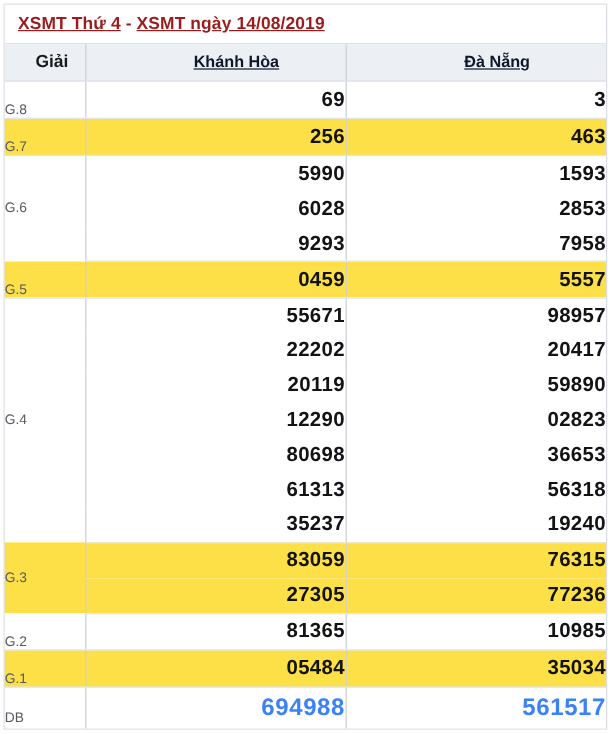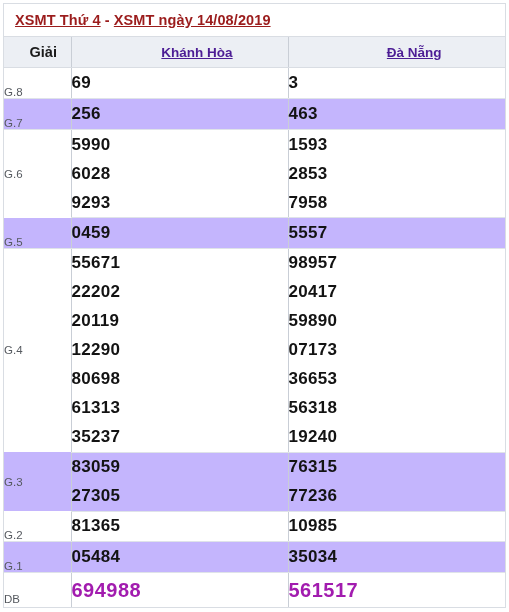--- a/index.html
+++ b/index.html
@@ -82,51 +82,51 @@
     font-weight: bold;
     color: #1a1a1a;
   }
   .head-row th.prov-h {
     text-align: center;
     border-left: 1px solid #c9ced6;
   }
   .prov-link {
     font-size: 13.5px;
     font-weight: bold;
-    color: #4c1d95;
+    color: #0f172a;
     text-decoration: underline;
     padding-left: 35px;
   }
-  tr.r-shaded td { background: #c4b5fd; }
+  tr.r-shaded td { background: #fde047; }
   tr.r-white  td { background: #ffffff; }
 
   td.giai {
     text-align: left;
     padding-left: 12px;
     font-size: 11.5px;
     color: #55595f;
     vertical-align: top;
     padding-top: 8px;
   }
   td.giai.single {
     vertical-align: middle;
     padding-top: 18px;
   }
   td.num {
-    text-align: left;
+    text-align: right;
     border-left: 1px solid #c9ced6;
     font-size: 17px;
     font-weight: bold;
     color: #131313;
     height: 29px;
     letter-spacing: 0.3px;
   }
   td.num.db {
     font-size: 20px;
-    color: #a21caf;
+    color: #3b82f6;
     height: 34px;
     letter-spacing: 0.5px;
   }
   tr.group-end td { border-bottom: 1px solid #dfe3e9; }
 </style>
 </head>
 <body>
 
 <div class="page">
   <div class="result-box">
@@ -196,21 +196,21 @@
         <tr class="r-white">
           <td class="num">22202</td>
           <td class="num">20417</td>
         </tr>
         <tr class="r-white">
           <td class="num">20119</td>
           <td class="num">59890</td>
         </tr>
         <tr class="r-white">
           <td class="num">12290</td>
-          <td class="num">07173</td>
+          <td class="num">02823</td>
         </tr>
         <tr class="r-white">
           <td class="num">80698</td>
           <td class="num">36653</td>
         </tr>
         <tr class="r-white">
           <td class="num">61313</td>
           <td class="num">56318</td>
         </tr>
         <tr class="r-white group-end">

